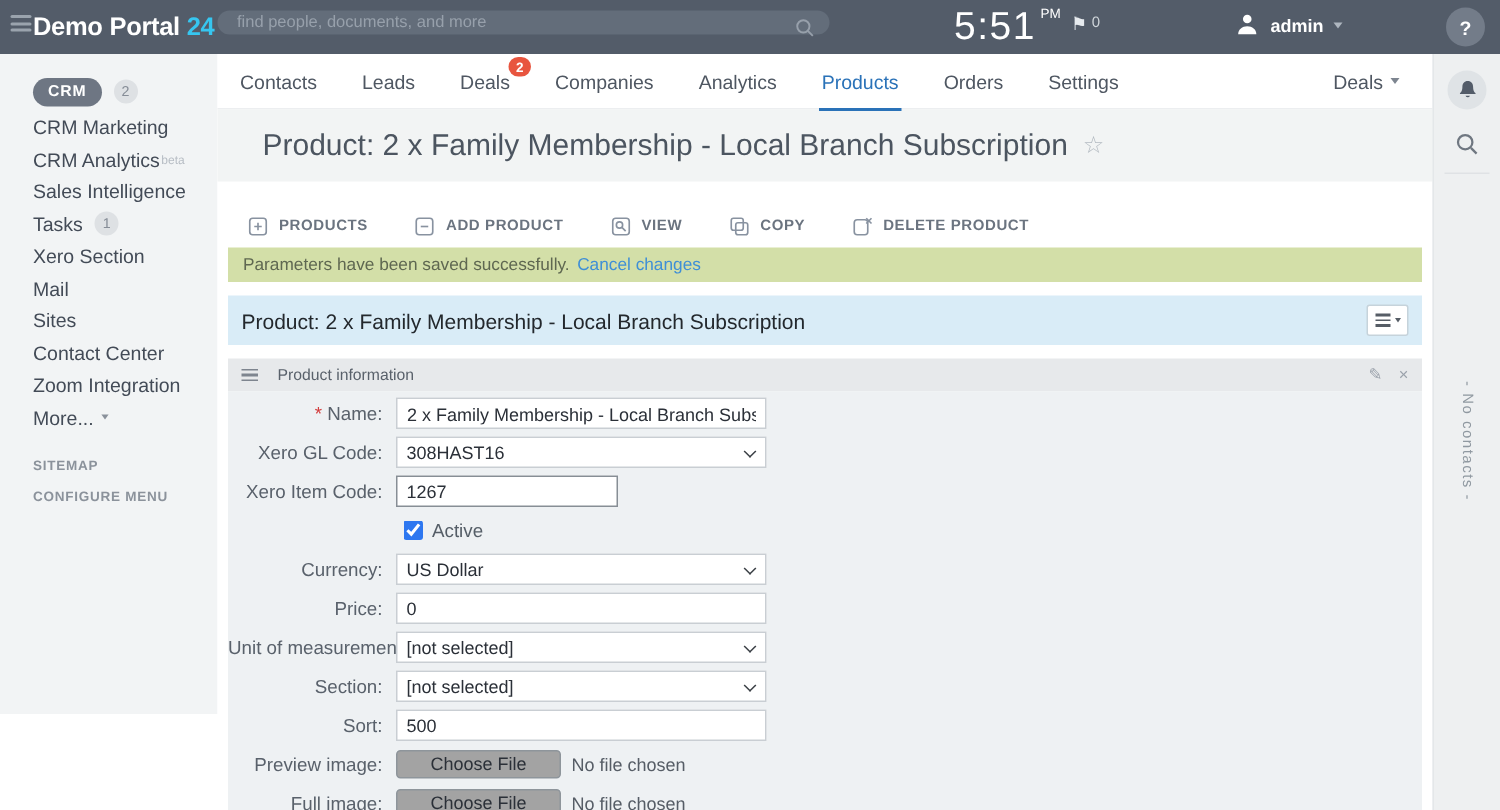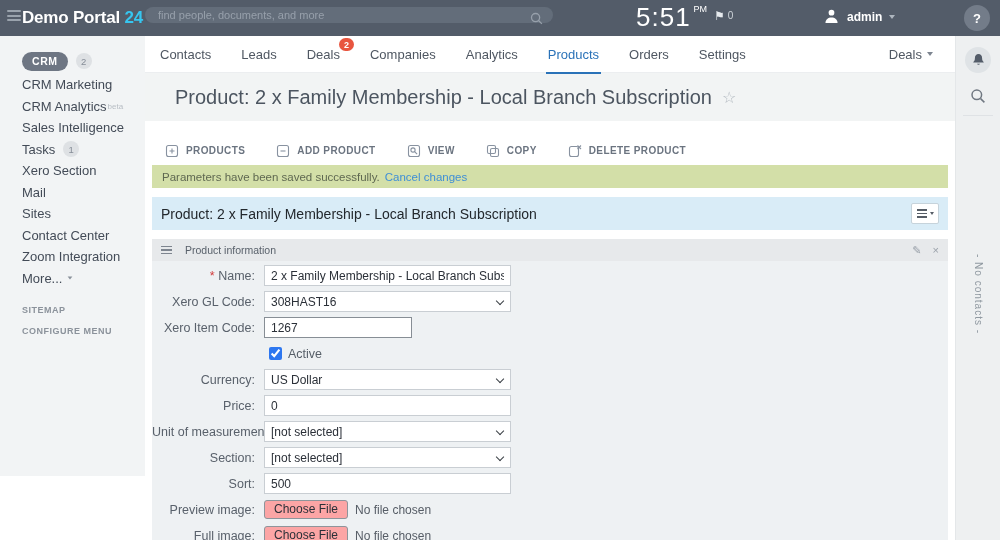--- a/index.html
+++ b/index.html
@@ -84,21 +84,21 @@
   .flabel { width:112px; padding-right:9px; text-align:right; font-size:12.5px; color:#59616b; flex:none; white-space:nowrap; }
   .req { color:#d23b3b; }
   .fin { height:21px; border:1px solid #c9ced3; background:#fff; font-size:12px; color:#2b3038; padding:0 6px; font-family:"Liberation Sans", sans-serif; outline:none; }
   .w-full { width:247px; }
   .w-short { width:148px; border-color:#878e95; }
   .sel { position:relative; display:inline-block; }
   .sel select { -webkit-appearance:none; appearance:none; padding-right:20px; border-radius:0; }
   .sel::after { content:""; position:absolute; right:8px; top:7px; width:5px; height:5px; border-right:1.5px solid #3a3f45; border-bottom:1.5px solid #3a3f45; transform:rotate(45deg); pointer-events:none; }
   .chk { width:13px; height:13px; accent-color:#2d77f0; margin:0 6px 0 5px; cursor:pointer; }
   .chk-label { font-size:12.5px; color:#555e67; }
-  .filebtn { display:inline-block; border:1px solid #8e959b; border-radius:3px; background:#fca5a5; font-size:12px; color:#2b3038; padding:1px 9px 2px; cursor:pointer; }
+  .filebtn { display:inline-block; border:1px solid #8e959b; border-radius:3px; background:#a3a3a3; font-size:12px; color:#2b3038; padding:1px 22px 2px; cursor:pointer; }
   .filestatus { font-size:12px; color:#565d66; margin-left:7px; }
 </style>
 </head>
 <body>
 
 <div class="topbar">
   <div class="burger">
       <i></i>
       <i></i>
       <i></i>

